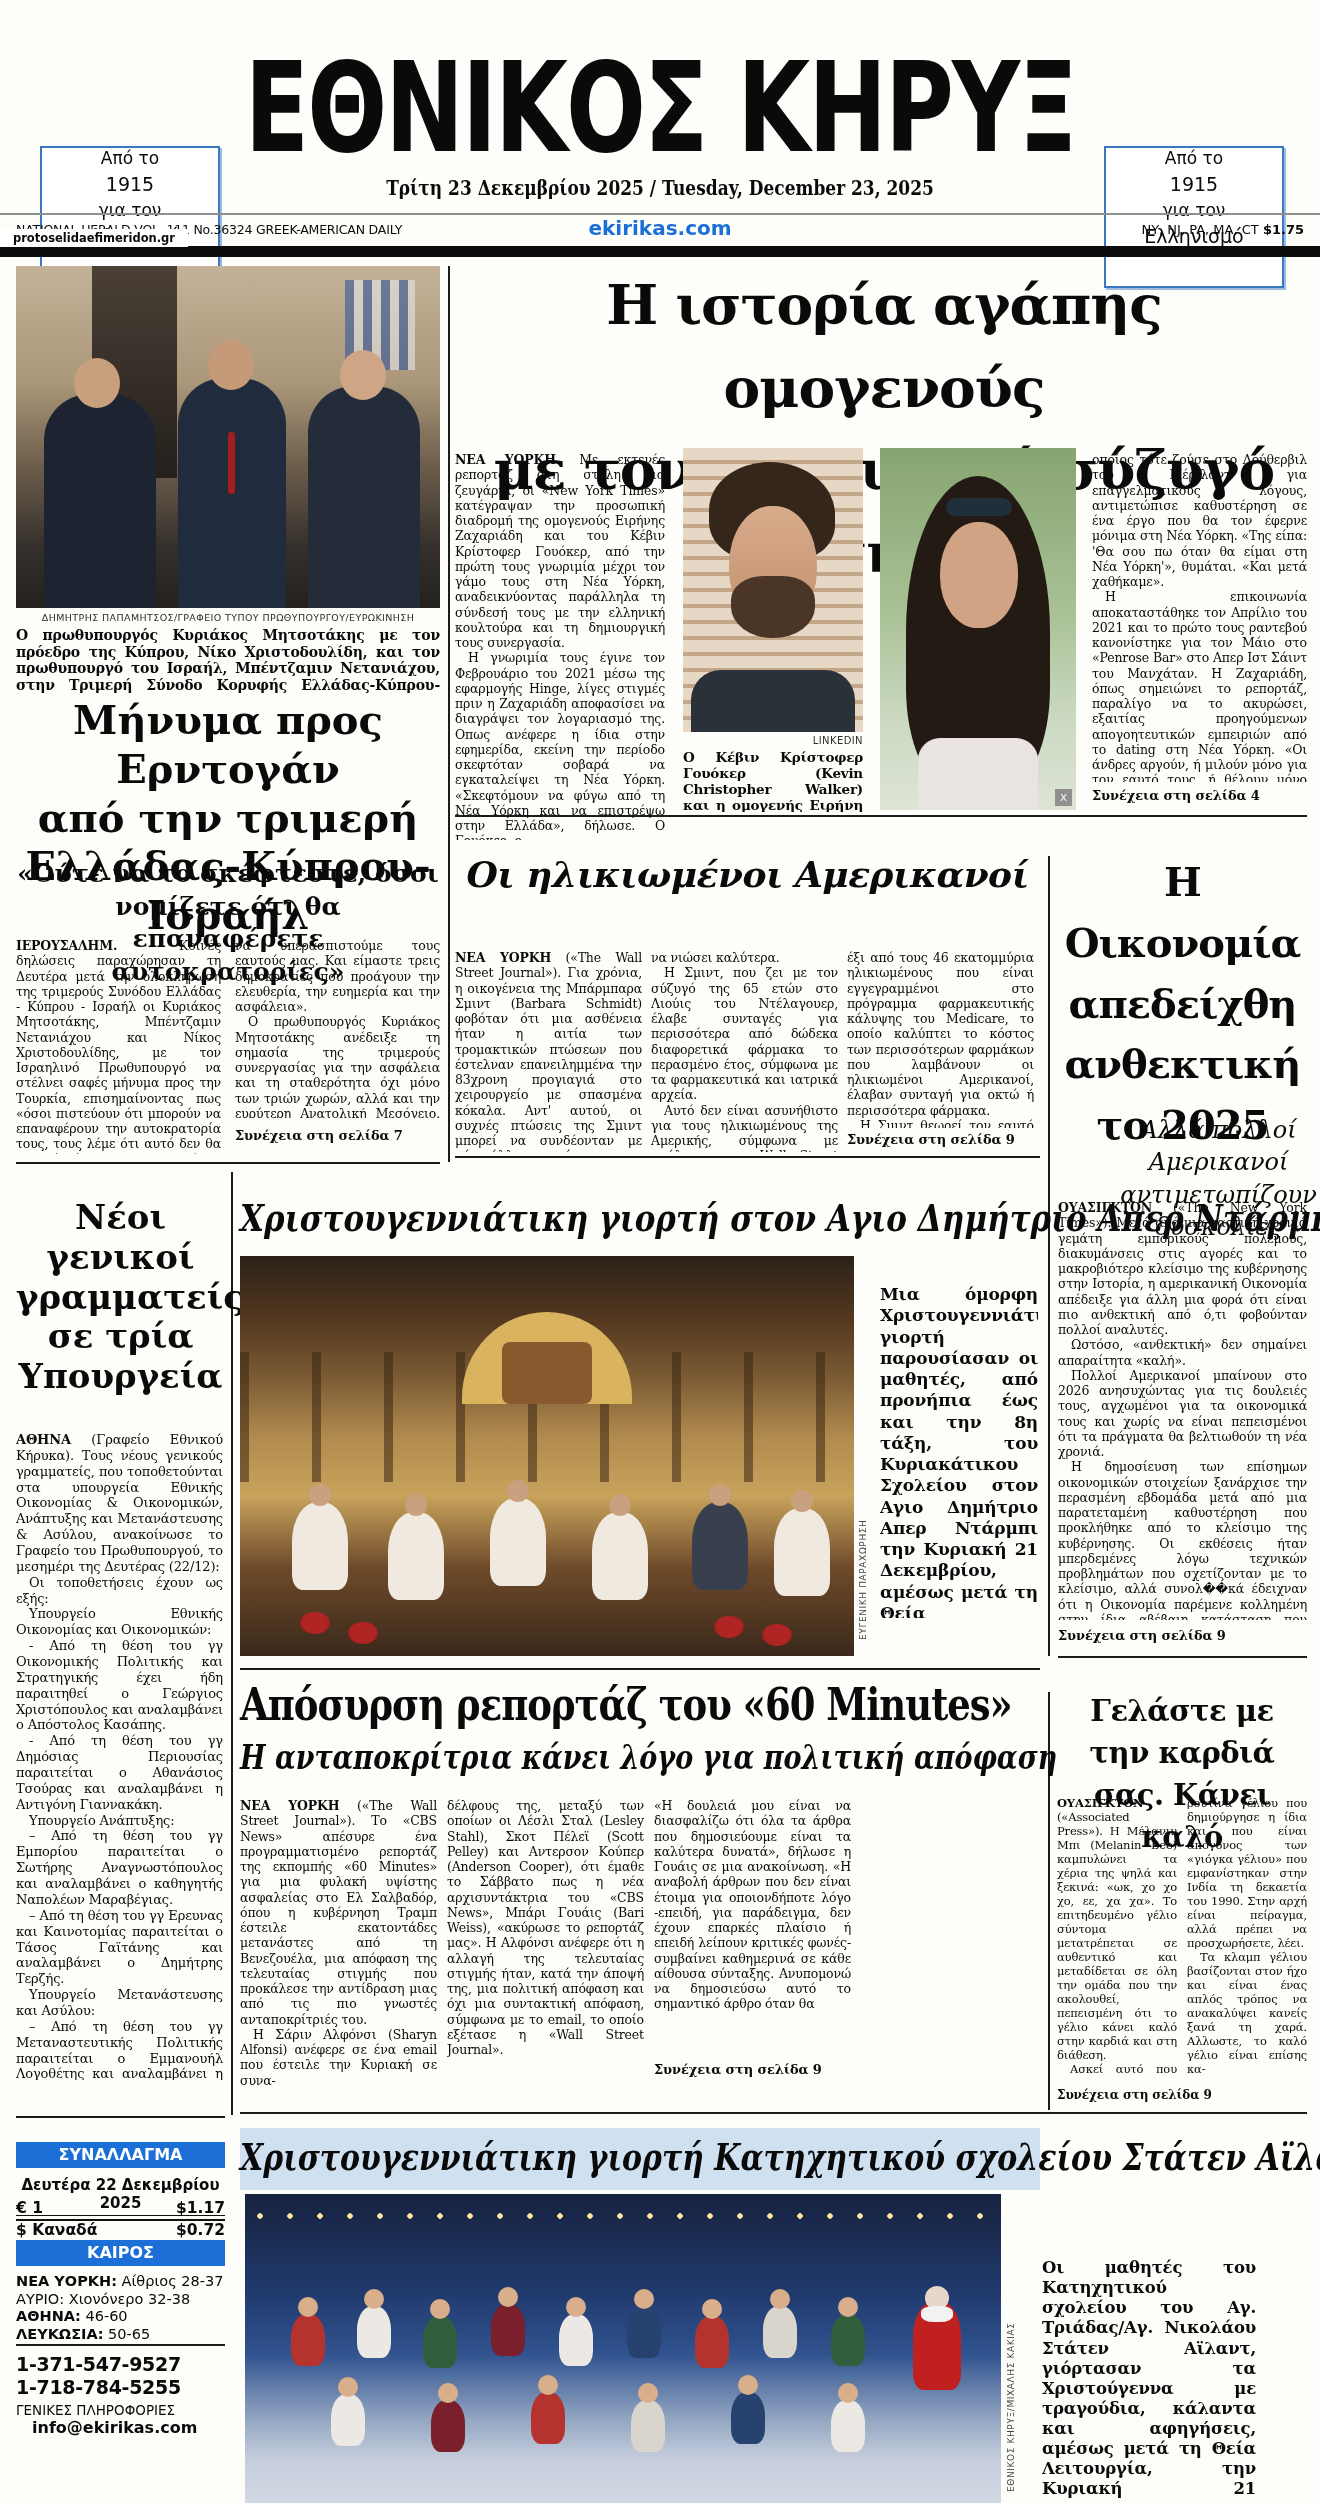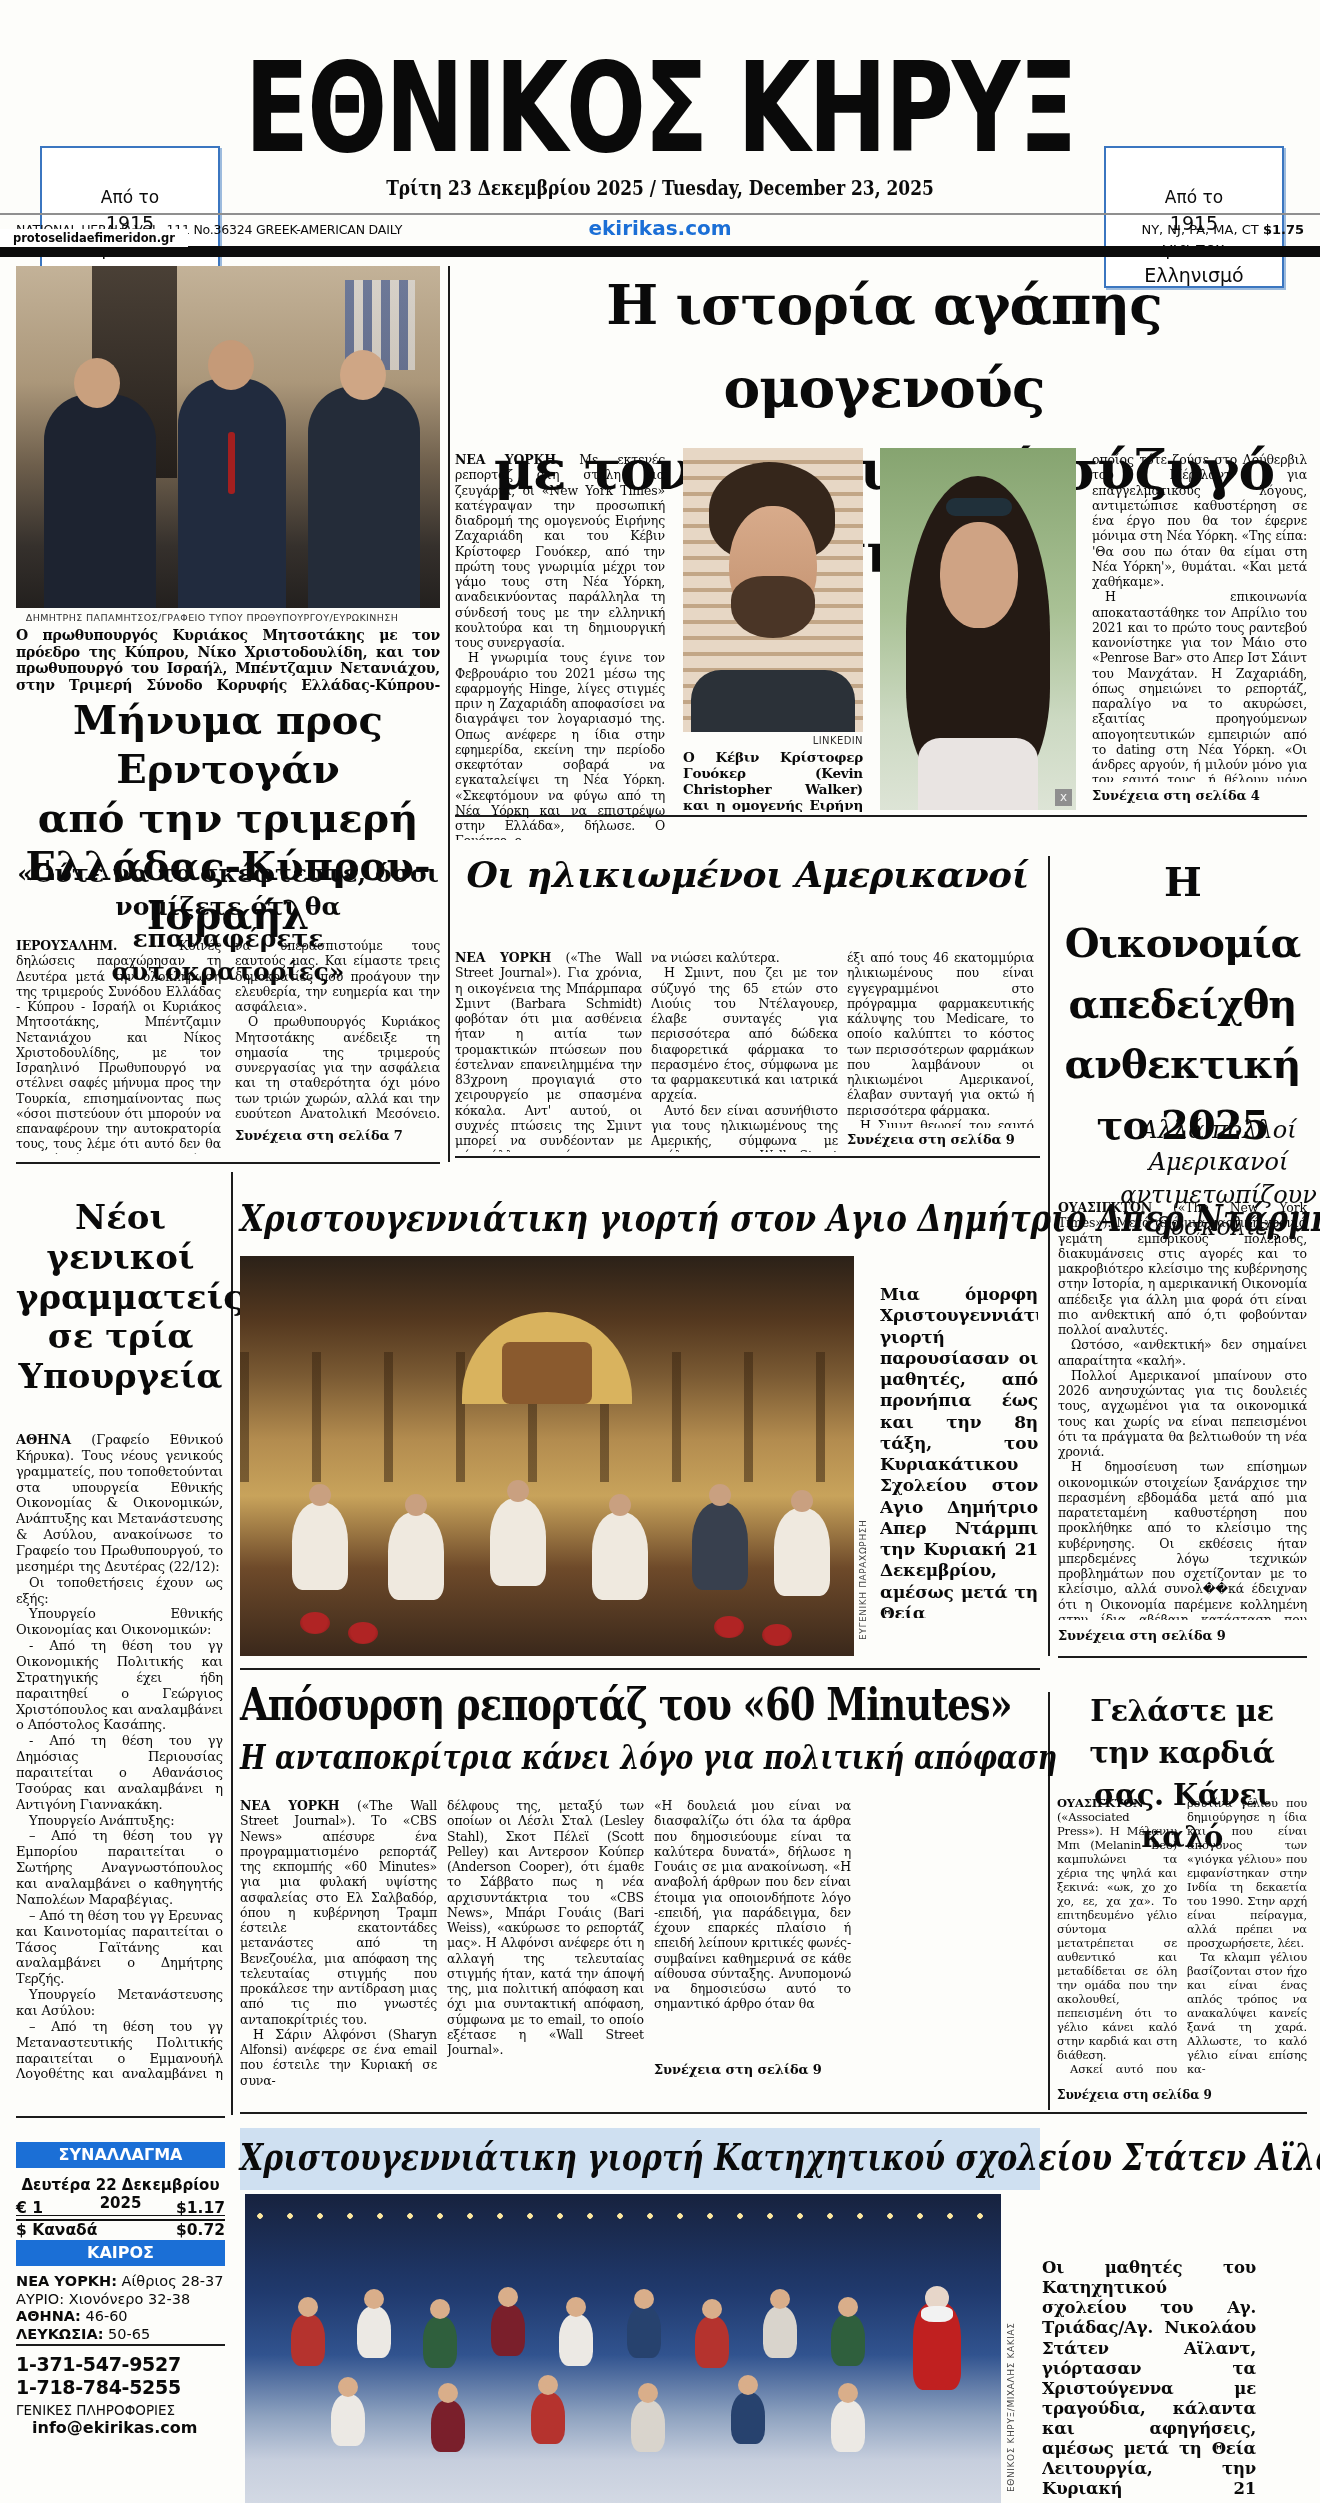--- a/index.html
+++ b/index.html
@@ -18,21 +18,21 @@
   .lede{font-weight:bold}
   .cont{font-weight:bold;font-size:13px;letter-spacing:-.1px}
   .vrule{position:absolute;width:1.5px;background:#1c1c1c}
   .hrule{position:absolute;height:1.5px;background:#1c1c1c}
   .caption{font-weight:bold;text-align:justify;line-height:1.18;letter-spacing:-.2px;overflow:hidden}
   .credit{font-family:"DejaVu Sans",sans-serif;color:#2e2e2e;letter-spacing:.4px}
   .vcredit{position:absolute;font-family:"DejaVu Sans",sans-serif;color:#444;writing-mode:vertical-rl;
            transform:rotate(180deg);font-size:9px;letter-spacing:.6px;white-space:nowrap}
   .photo{position:absolute;overflow:hidden}
   .promo{position:absolute;width:176px;height:138px;border:2.5px solid #3b76c0;box-shadow:2px 2px 0 #9dbbdd;
-         background:#fff;display:flex;flex-direction:column;justify-content:flex-end;gap:5px;
+         background:#fff;display:flex;flex-direction:column;justify-content:flex-start;gap:5px;
          font-family:"DejaVu Sans",sans-serif;text-align:center;font-size:17px}
   .promo .b{font-weight:normal;font-size:19px}
   .bluehead{position:absolute;background:#1b6fd6;color:#fff;font-weight:bold;text-align:center;
             font-family:"DejaVu Sans",sans-serif;font-size:16px;line-height:26px;height:26px}
   .exrow{position:absolute;display:flex;justify-content:space-between;font-family:"DejaVu Sans",sans-serif;
          font-weight:bold;font-size:15.5px;border-bottom:2px solid #111;padding-bottom:2px}
   .wline{font-family:"DejaVu Sans",sans-serif;font-size:14.5px;line-height:17.5px}
   .wline .wl{font-weight:bold}
   .wline.nb .wl{font-weight:normal}
   .phones{font-family:"DejaVu Sans",sans-serif;font-weight:bold;font-size:19px;line-height:23px;letter-spacing:-.3px}
@@ -111,21 +111,21 @@
     <div class="pp-door"></div>
     <div class="pp-flag"></div>
     <div class="pp-man" style="left:28px;top:128px;width:112px;height:214px;background:#1d2330"></div>
     <div class="pp-head" style="left:58px;top:92px;width:46px;height:50px;background:#c9a07e"></div>
     <div class="pp-man" style="left:162px;top:112px;width:108px;height:230px;background:#212b3e"></div>
     <div class="pp-head" style="left:192px;top:74px;width:46px;height:50px;background:#c59a78"></div>
     <div class="tie" style="left:212px;top:166px;height:62px"></div>
     <div class="pp-man" style="left:292px;top:120px;width:112px;height:222px;background:#242c39"></div>
     <div class="pp-head" style="left:324px;top:84px;width:46px;height:50px;background:#cfa685"></div>
   </div>
-  <div class="abs credit ctr" style="left:0;top:612px;width:424px;font-size:9.5px">ΔΗΜΗΤΡΗΣ ΠΑΠΑΜΗΤΣΟΣ/ΓΡΑΦΕΙΟ ΤΥΠΟΥ ΠΡΩΘΥΠΟΥΡΓΟΥ/ΕΥΡΩΚΙΝΗΣΗ</div>
+  <div class="abs credit ctr" style="left:16px;top:612px;width:424px;font-size:9.5px">ΔΗΜΗΤΡΗΣ ΠΑΠΑΜΗΤΣΟΣ/ΓΡΑΦΕΙΟ ΤΥΠΟΥ ΠΡΩΘΥΠΟΥΡΓΟΥ/ΕΥΡΩΚΙΝΗΣΗ</div>
   <div class="abs caption" style="left:16px;top:627px;width:424px;height:66px;font-size:14px">Ο πρωθυπουργός Κυριάκος Μητσοτάκης με τον πρόεδρο της Κύπρου, Νίκο Χριστοδουλίδη, και τον πρωθυπουργό του Ισραήλ, Μπέντζαμιν Νετανιάχου, στην Τριμερή Σύνοδο Κορυφής Ελλάδας-Κύπρου-Ισραήλ, τη Δευτέρα 22 Δεκεμβρίου.</div>
 
   <div class="abs hl" style="left:16px;top:696px;width:424px;font-size:40px;line-height:1.22">
     <div>Μήνυμα προς Ερντογάν</div>
     <div>από την τριμερή</div>
     <div>Ελλάδας-Κύπρου-Ισραήλ</div>
   </div>
   <div class="abs hl" style="left:16px;top:858px;width:424px;font-size:25px;line-height:1.3">«Ούτε να το σκέφτεστε, όσοι νομίζετε ότι θα επαναφέρετε αυτοκρατορίες»</div>
 
   <div class="abs body-col" style="left:16px;top:938px;width:205px;height:216px">

